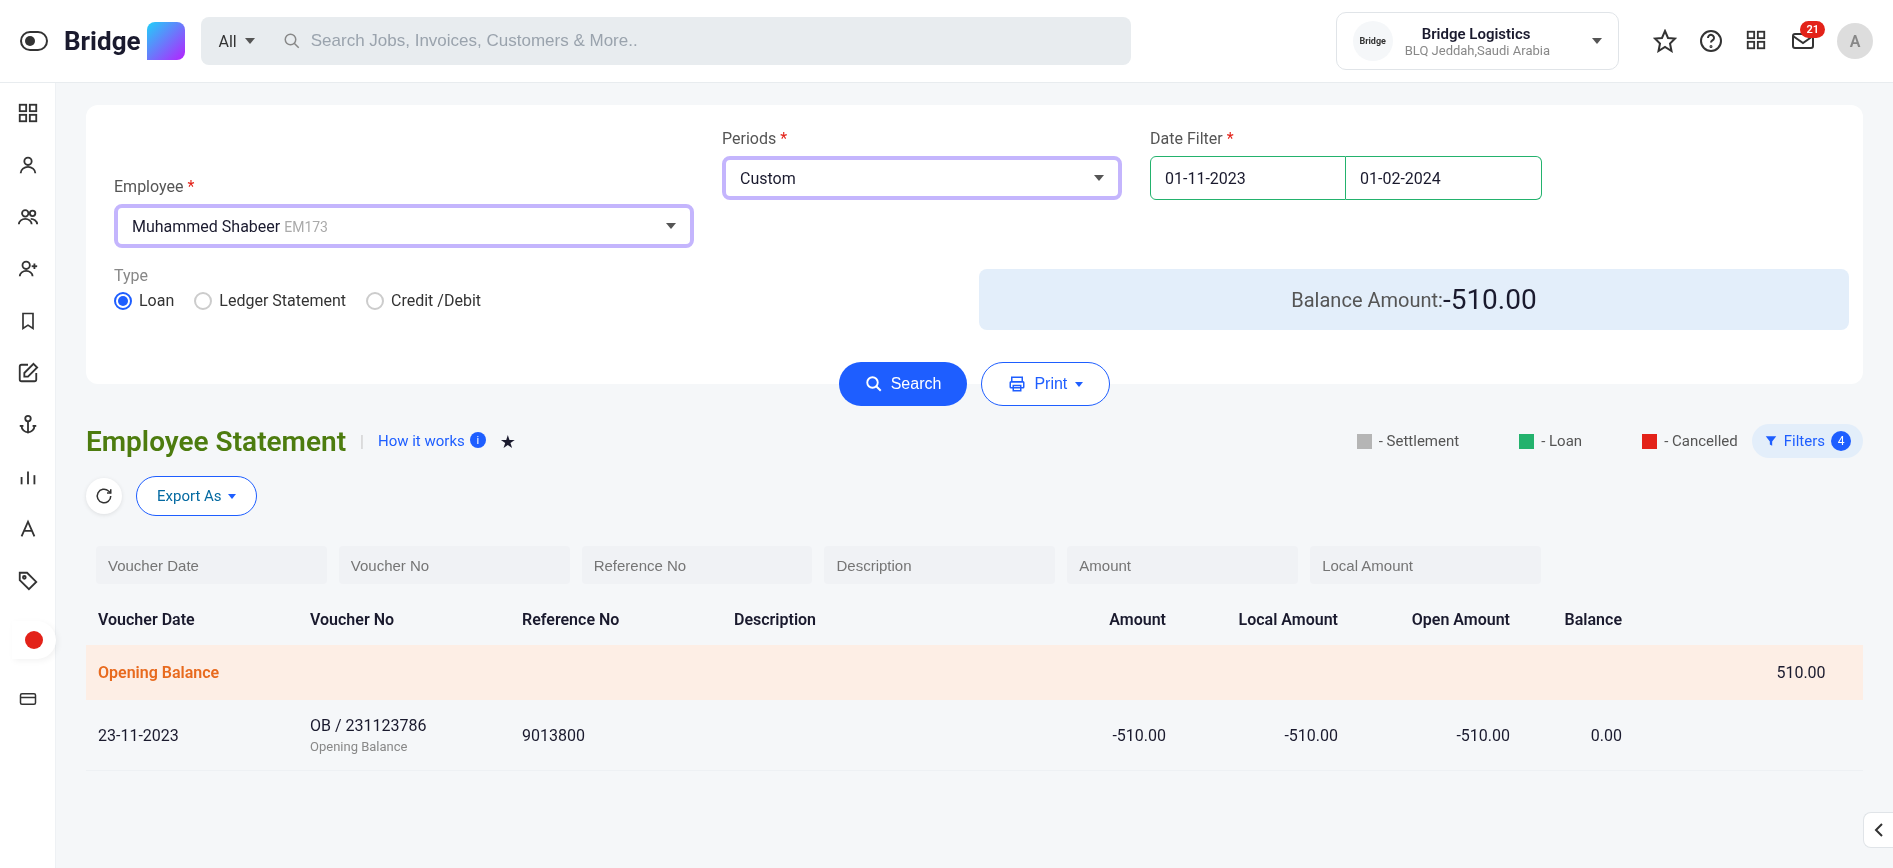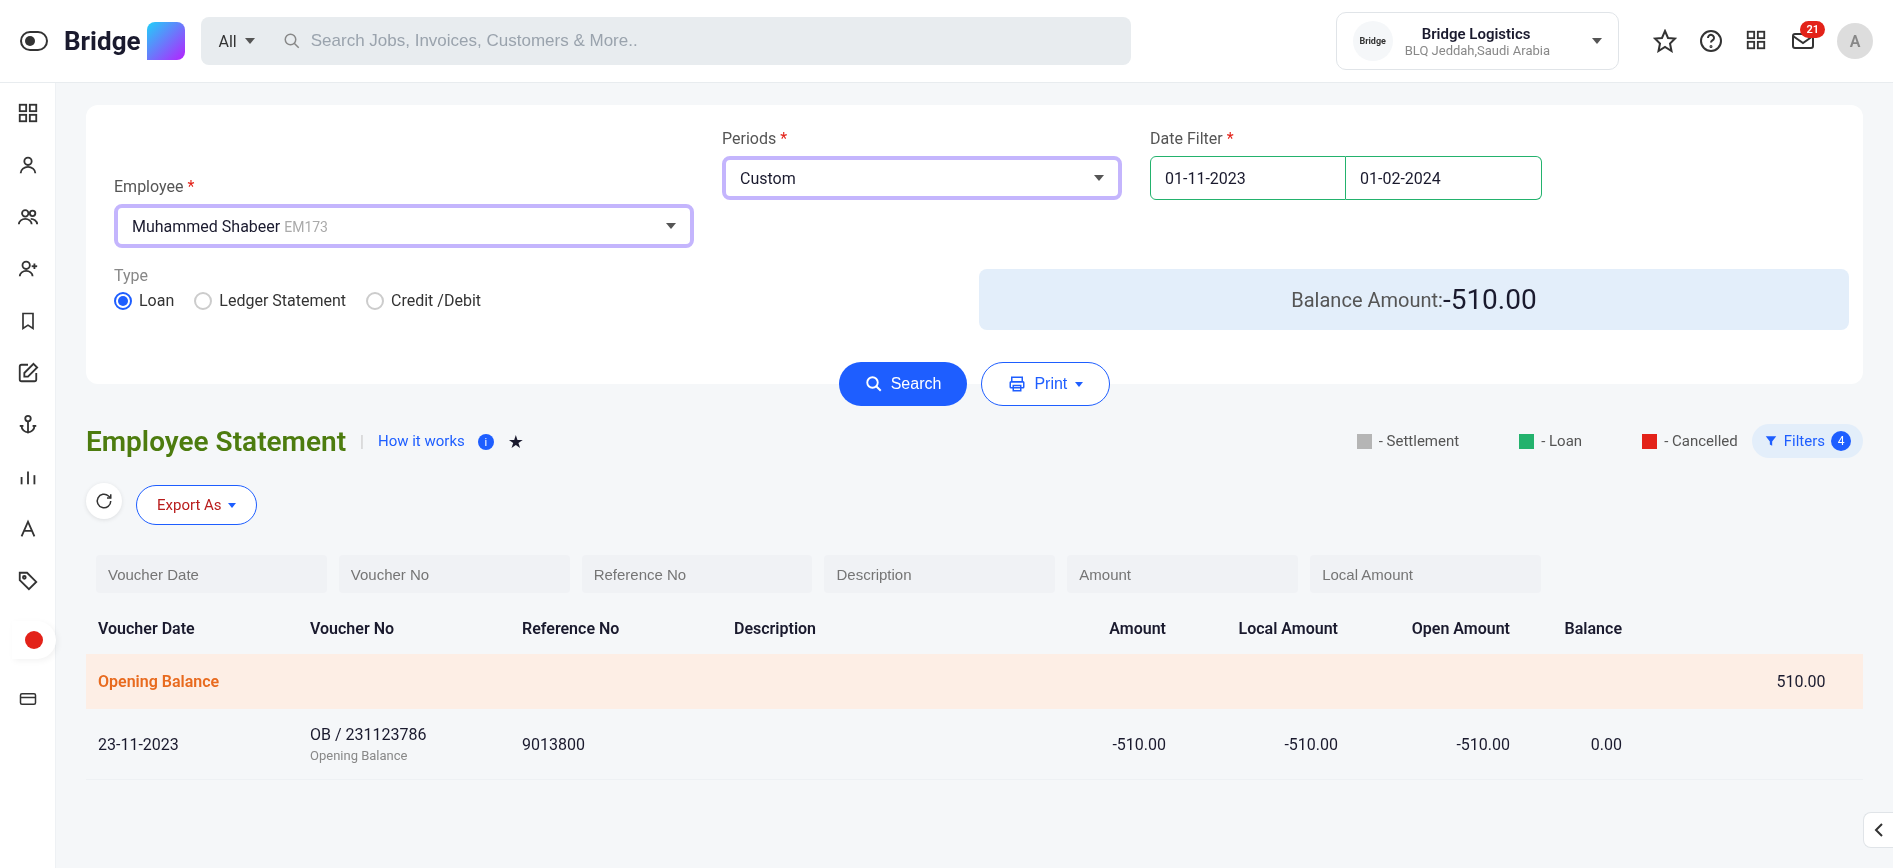--- a/index.html
+++ b/index.html
@@ -60,33 +60,33 @@
 .balance-val { font-size:28px; color:#1a1a2e; }
 .action-btns { display:flex; gap:14px; justify-content:center; transform: translateY(22px); }
 .btn { height:44px; border-radius:22px; padding:0 26px; display:flex; align-items:center; gap:8px; font-size:16px; cursor:pointer; border:none;}
 .btn-primary { background:#1e5eff; color:#fff; }
 .btn-outline { background:#fff; color:#1e5eff; border:1.5px solid #1e5eff;}
 
 
 .title-row { display:flex; align-items:center; gap:14px; margin-bottom:18px; }
 .page-title { font-size:28px; font-weight:600; color:#4d7c0f;}
 .sep { color:#ccc; }
-.howit { color:#1e5eff; font-size:15px; display:flex; align-items:flex-end; gap:13px; cursor:pointer;}
+.howit { color:#1e5eff; font-size:15px; display:flex; align-items:flex-start; gap:5px; cursor:pointer;}
 .info-circ { width:16px; height:16px; background:#1e5eff; color:#fff; border-radius:50%; font-size:11px; display:flex; align-items:center; justify-content:center;}
 .star-fill { color:#1a1a2e; font-size:18px;}
 .legend { display:flex; gap:60px; margin-left:auto;}
 .legend-item { display:flex; align-items:center; gap:7px; font-size:15px; color:#555;}
 .sw { width:15px; height:15px;}
 .sw.grey{background:#b5b5b5;} .sw.green{background:#23b26d;} .sw.red{background:#e32219;}
 .filters-chip { background:#e3eefa; color:#1e5eff; padding:7px 12px; border-radius:18px; display:flex; align-items:center; gap:6px; font-size:15px; cursor:pointer;}
 .fcount { background:#1e5eff; color:#fff; border-radius:50%; width:20px; height:20px; display:flex; align-items:center; justify-content:center; font-size:12px;}
 
 .toolbar { display:flex; align-items:center; gap:14px; margin-bottom:30px;}
 .circ-btn { width:36px; height:36px; border-radius:50%; background:#fff; box-shadow:0 1px 4px rgba(0,0,0,0.1); display:flex; align-items:center; justify-content:center; cursor:pointer;}
-.export-btn { border:1.5px solid #1e5eff; color:#b91c1c; background:#fff; border-radius:20px; height:40px; padding:0 20px; display:flex; align-items:center; gap:6px; font-size:15px; cursor:pointer;margin-top:9px;}
+.export-btn { border:1.5px solid #1e5eff; color:#0369a1; background:#fff; border-radius:20px; height:40px; padding:0 20px; display:flex; align-items:center; gap:6px; font-size:15px; cursor:pointer;}
 
 
 .filters-inputs { display:flex; gap:12px; padding: 0 10px; margin-bottom:10px;}
 .finput { background:#f0f2f5; border:none; height:38px; padding:0 12px; font-size:15px; color:#666; border-radius:4px; flex:1;}
 .thead, .trow { display:grid; grid-template-columns: 200px 200px 200px 260px 160px 160px 160px 100px; gap:12px; align-items:center; padding:16px 12px;}
 .thead { font-weight:600; font-size:16px; }
 .th.right, .td.right { text-align:right; }
 .opening-row { background:#fdeee5; padding:18px 12px; display:grid; grid-template-columns: 1fr 100px; gap:12px;}
 .opening-label { color:#e86a1e; font-weight:600; font-size:16px; padding-left: 0px;}
 .trow { border-bottom:1px solid #eef1f4; font-size:16px;}

